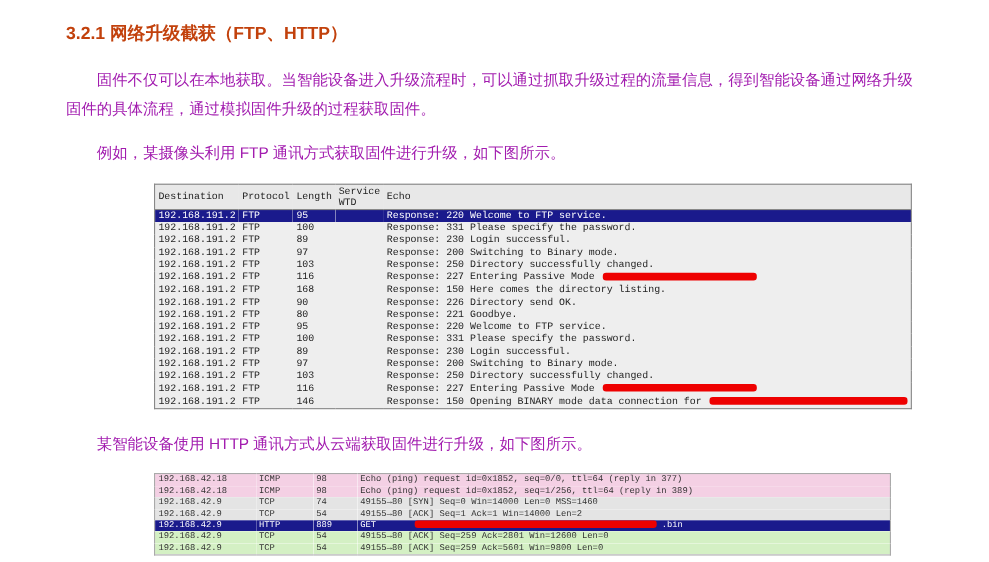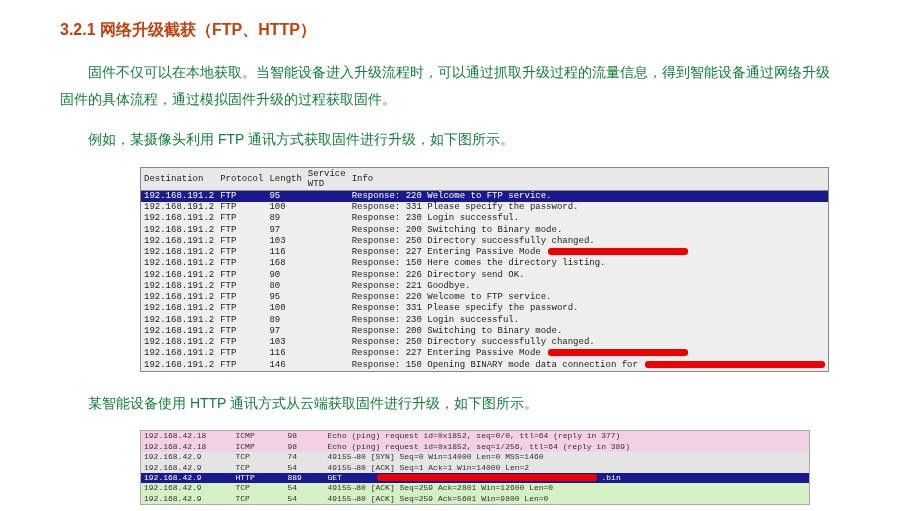--- a/index.html
+++ b/index.html
@@ -15,21 +15,21 @@
       font-size: 16px;
       font-weight: bold;
       margin-bottom: 18px;
       color: #c2410c;
     }
     .para {
       font-size: 14px;
       line-height: 1.9;
       margin-bottom: 14px;
       text-indent: 2em;
-      color: #15803d;
+      color: #a21caf;
     }
     .capture-wrap {
       margin: 8px 0 18px 80px;
     }
     
     .ftp-table {
       border: 1px solid #888;
       font-family: "Courier New", monospace;
       font-size: 9px;
       width: 670px;
@@ -118,21 +118,21 @@
 <p class="para">例如，某摄像头利用 FTP 通讯方式获取固件进行升级，如下图所示。</p>
 
 <div class="capture-wrap">
   <table class="ftp-table">
     <thead>
       <tr>
         <th class="col-dest">Destination</th>
         <th class="col-proto">Protocol</th>
         <th class="col-len">Length</th>
         <th class="col-svc">Service WTD</th>
-        <th class="col-info">Info</th>
+        <th class="col-info">Echo</th>
       </tr>
     </thead>
     <tbody id="ftp-body">
         <tr class="hl">
           <td class="col-dest">192.168.191.2</td>
           <td class="col-proto">FTP</td>
           <td class="col-len">95</td>
           <td class="col-svc"></td>
           <td class="col-info"><span>Response: 220 Welcome to FTP service.</span></td>
         </tr>

